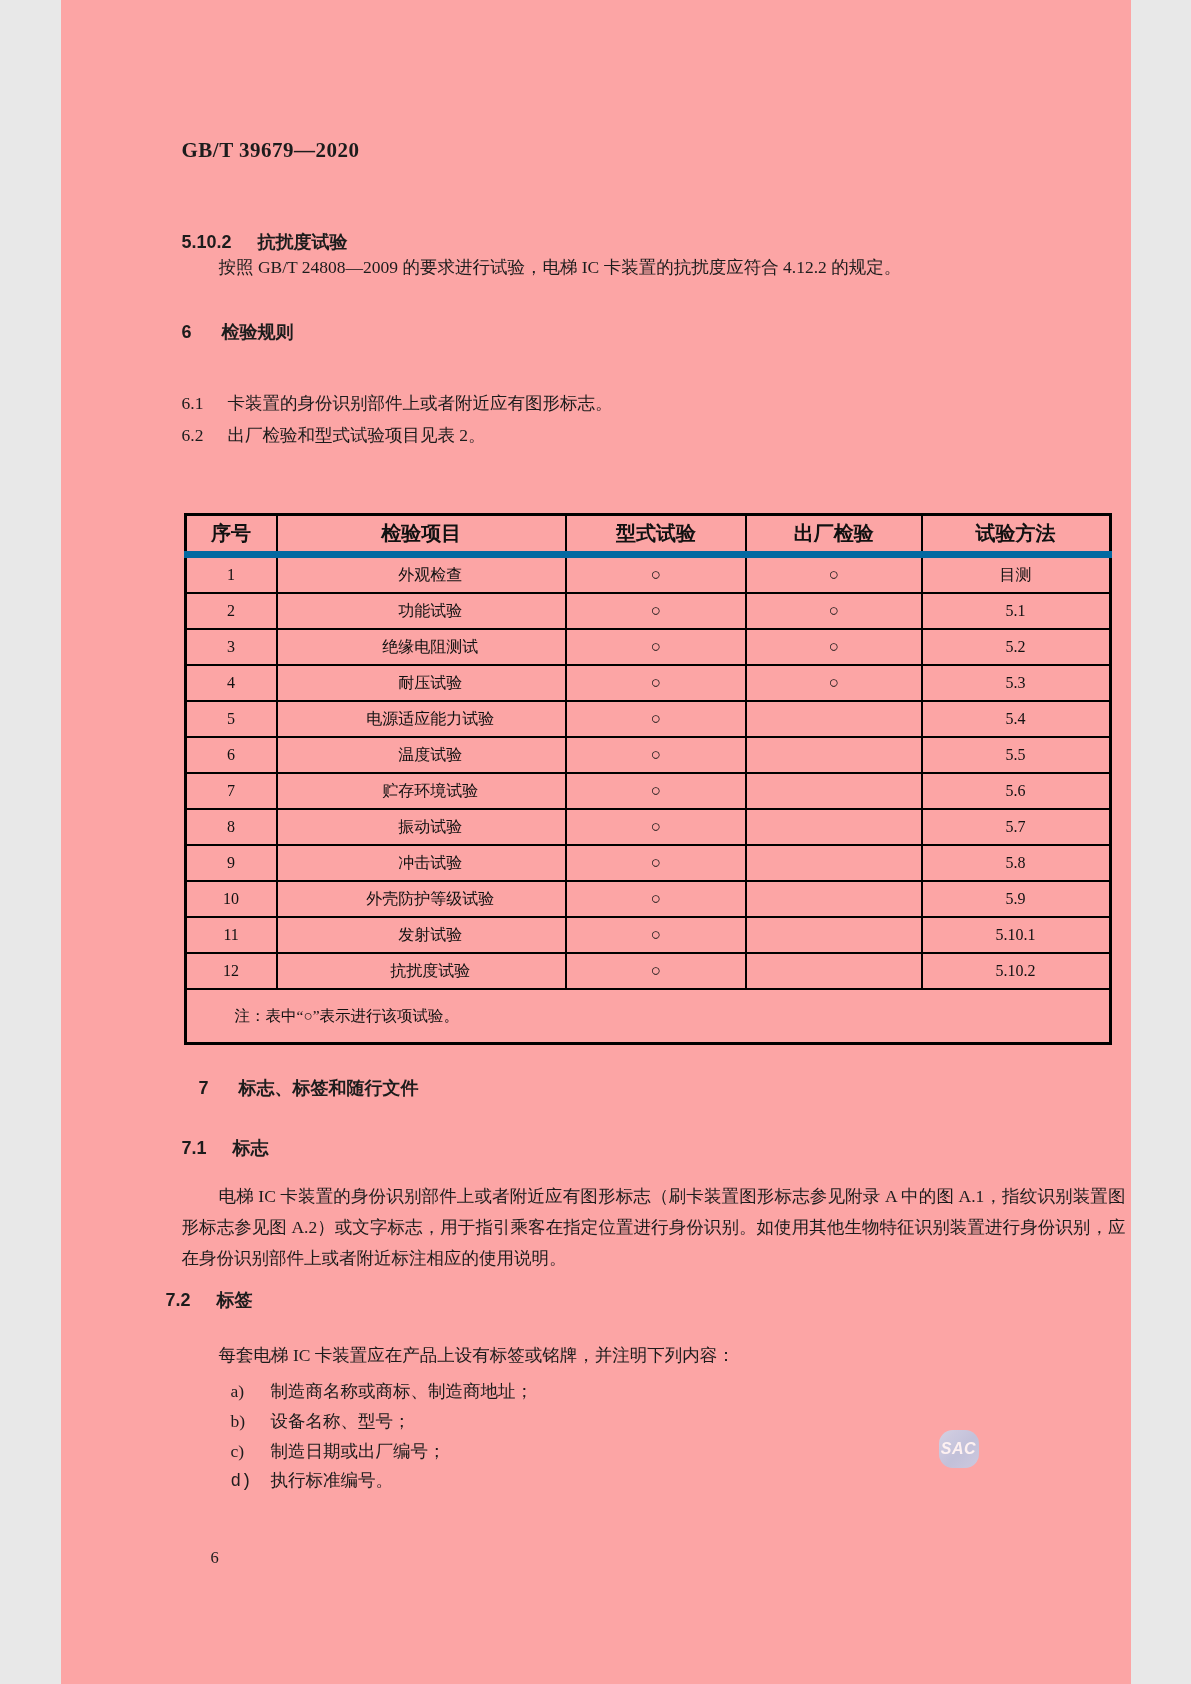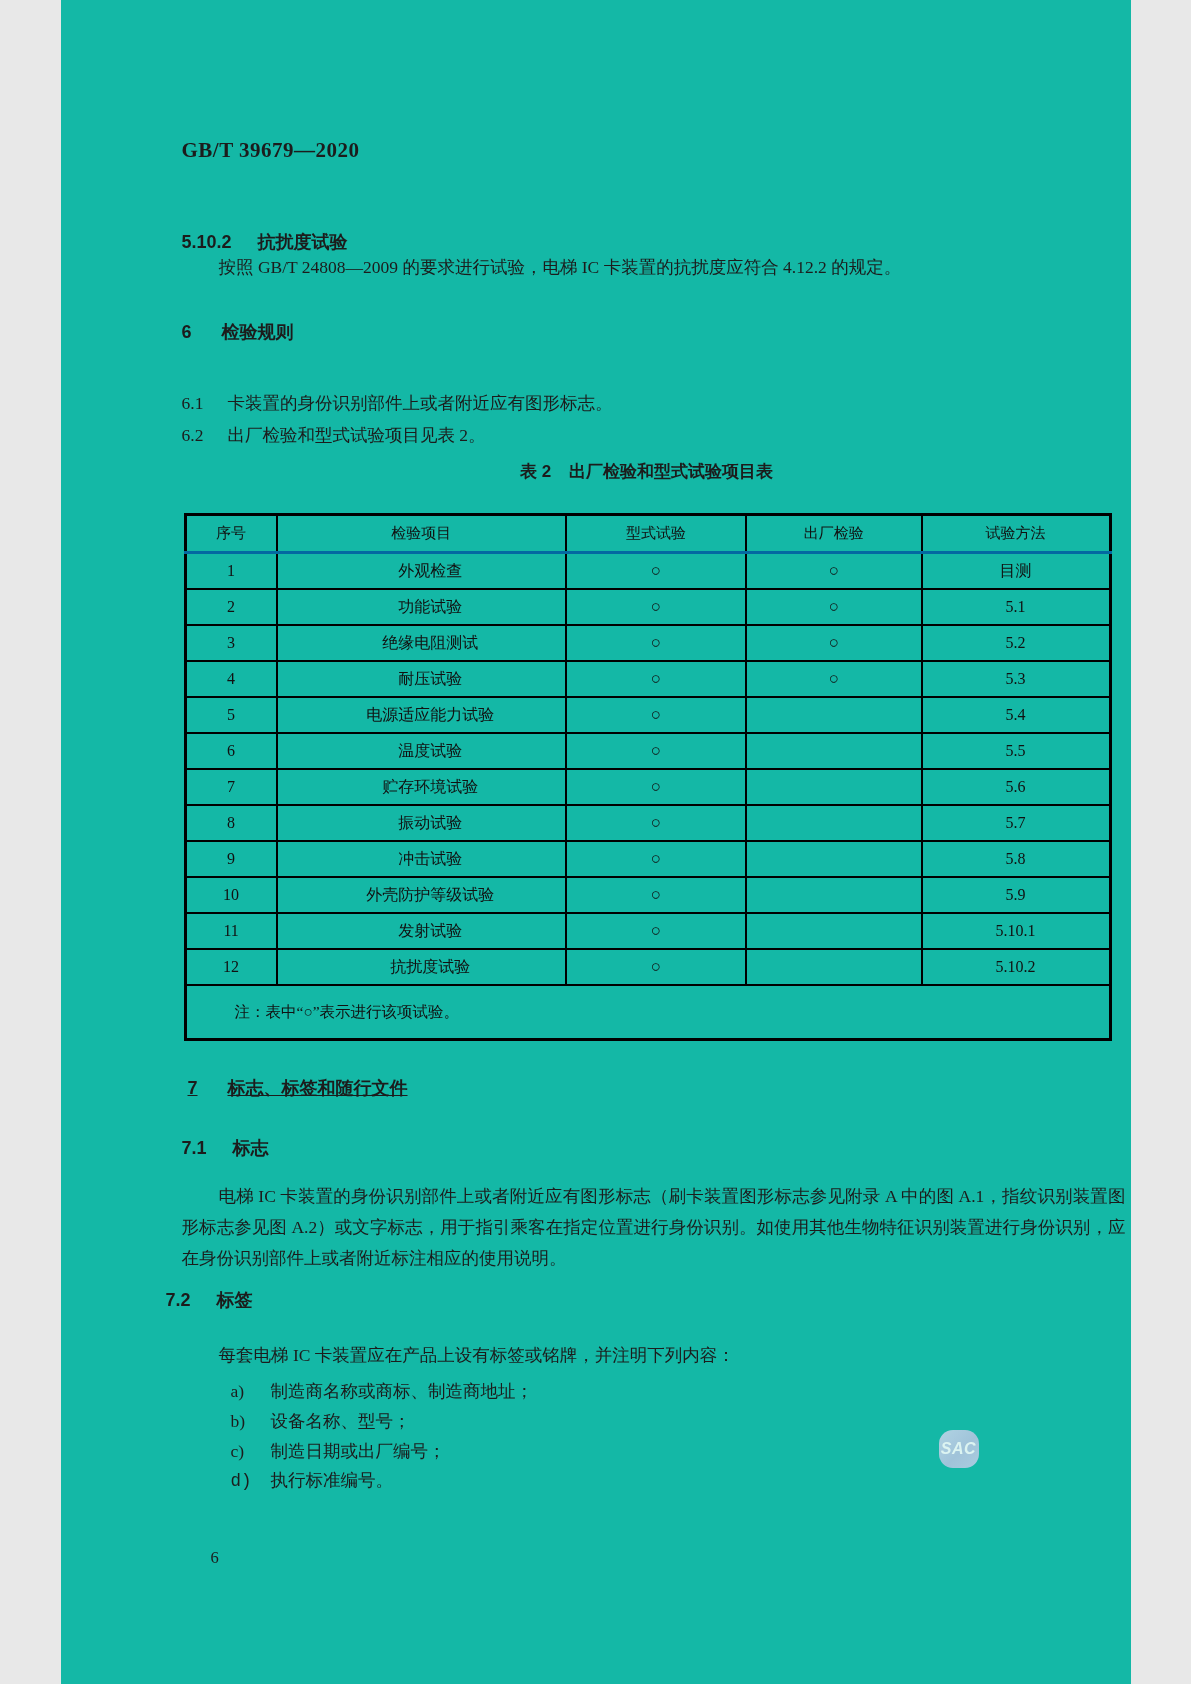--- a/index.html
+++ b/index.html
@@ -1,20 +1,20 @@
 <!DOCTYPE html>
 <html><head>
 <meta charset="utf-8">
 <style>
   html,body{margin:0;padding:0;background:#e8e8e8;}
   .page{
     position:relative;
     width:1070px;height:1684px;
     margin:0 auto;
-    background:#14b8a6;
+    background:#fca5a5;
     font-family:"Liberation Serif","DejaVu Serif",serif;
     color:#1c1c1c;
     overflow:hidden;
   }
   .abs{position:absolute;}
   .doc-code{
     left:121px;top:138px;
     font-size:21px;font-weight:bold;
     font-family:"Liberation Serif","DejaVu Serif",serif;
     letter-spacing:0.5px;
@@ -47,21 +47,21 @@
     font-size:16px;
     font-family:"Liberation Serif","DejaVu Serif",serif;
     color:#111;
   }
   table.t2 th,table.t2 td{
     border:2px solid #000;
     text-align:center;vertical-align:middle;
     font-weight:normal;
     padding:0;
   }
-  table.t2 thead th{height:35px;border-bottom:3px solid #0369a1;font-size:15px;}
+  table.t2 thead th{height:35px;border-bottom:7px solid #0369a1;font-size:20px;font-weight:bold;}
   table.t2 tbody td{height:34px;}
   table.t2 td.item-name{text-align:center;padding-left:18px;}
   table.t2 .circle{font-size:17px;}
   table.t2 tr.note-row td{
     text-align:left;padding:9px 10px 9px 48px;
     font-size:15.5px;border-top:2px solid #000;
   }
   table.t2{border:3px solid #000;}
   .wm{
     left:878px;top:1430px;width:40px;height:38px;
@@ -99,23 +99,20 @@
   <div class="abs h-sans" style="left:121px;top:320px;">
     <span class="h-num-wide">6</span><span>检验规则</span>
   </div>
   <div class="abs clause body-text" style="top:388px;">
     <span class="c-num">6.1</span><span>卡装置的身份识别部件上或者附近应有图形标志。</span>
   </div>
   <div class="abs clause body-text" style="top:420px;">
     <span class="c-num">6.2</span><span>出厂检验和型式试验项目见表 2。</span>
   </div>
 
-  <div class="abs table-caption h-sans" style="font-size:17px;">
-    <span>表 2</span><span class="cap-space"></span><span>出厂检验和型式试验项目表</span>
-  </div>
 
   <table class="t2">
     <colgroup>
       <col style="width:92px;">
       <col style="width:290px;">
       <col style="width:181px;">
       <col style="width:176px;">
       <col style="width:189px;">
     </colgroup>
     <thead>
@@ -213,21 +210,21 @@
           <td>5.10.2</td>
         </tr>
       </tbody>
     <tbody>
       <tr class="note-row">
         <td colspan="5">注：表中“○”表示进行该项试验。</td>
       </tr>
     </tbody>
   </table>
 
-  <div class="abs h-sans" style="left:127px;top:1076px;text-decoration:underline;">
+  <div class="abs h-sans" style="left:138px;top:1076px;">
     <span class="h-num-wide">7</span><span>标志、标签和随行文件</span>
   </div>
 
   <div class="abs h-sans" style="left:121px;top:1136px;">
     <span class="h-num">7.1</span><span>标志</span>
   </div>
   <div class="abs para body-text indent" style="top:1181px;">电梯 IC 卡装置的身份识别部件上或者附近应有图形标志（刷卡装置图形标志参见附录 A 中的图 A.1，指纹识别装置图形标志参见图 A.2）或文字标志，用于指引乘客在指定位置进行身份识别。如使用其他生物特征识别装置进行身份识别，应在身份识别部件上或者附近标注相应的使用说明。</div>
 
   <div class="abs h-sans" style="left:105px;top:1288px;">
     <span class="h-num">7.2</span><span>标签</span>

